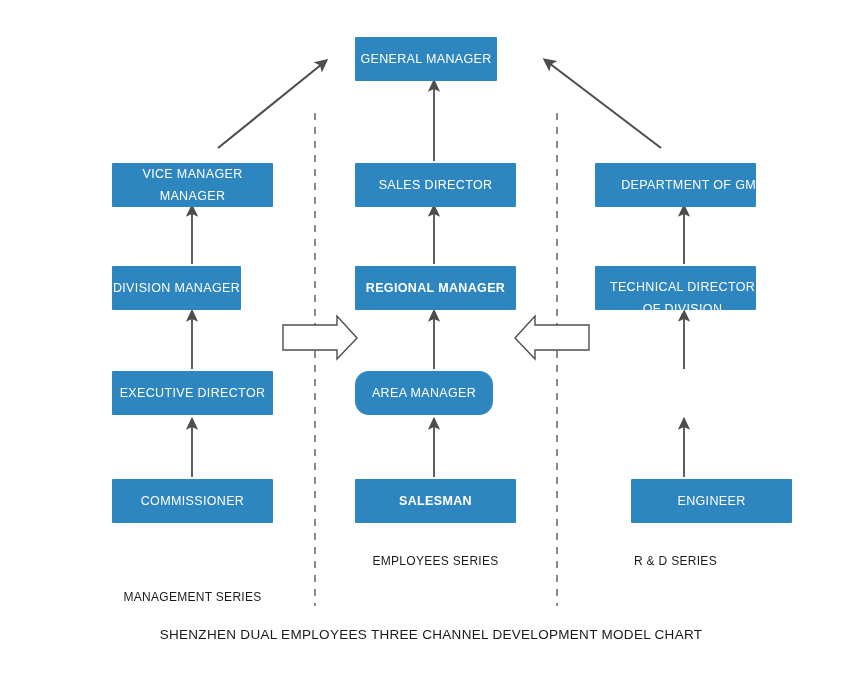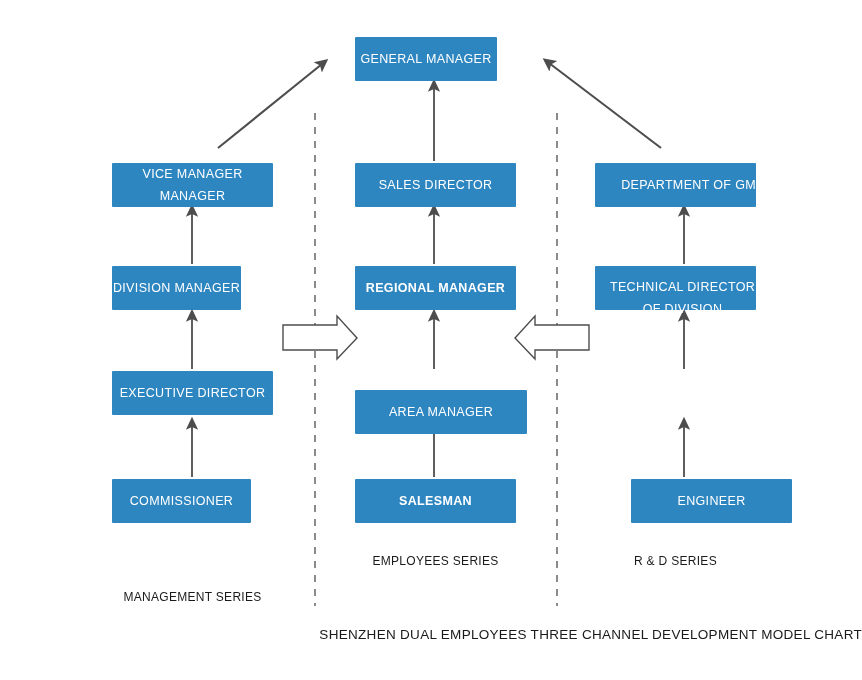--- a/index.html
+++ b/index.html
@@ -57,21 +57,21 @@
     color: #1a1a1a;
     letter-spacing: 0.3px;
     text-align: center;
     white-space: nowrap;
   }
   .chart-title {
     position: absolute;
     font-size: 13.5px;
     color: #1a1a1a;
     letter-spacing: 0.3px;
-    text-align: right;
+    text-align: center;
     white-space: nowrap;
     width: 862px;
     left: 0;
   }
 </style>
 </head>
 <body>
 
 <div id="canvas">
 
@@ -125,31 +125,31 @@
 
   <div class="node-box center-label" style="left:112px; top:163px; width:161px; height:44px;">
     <span class="node-text">VICE MANAGER MANAGER</span>
   </div>
   <div class="node-box center-label" style="left:112px; top:266px; width:129px; height:44px;">
     <span class="node-text">DIVISION MANAGER</span>
   </div>
   <div class="node-box center-label" style="left:112px; top:371px; width:161px; height:44px;">
     <span class="node-text">EXECUTIVE DIRECTOR</span>
   </div>
-  <div class="node-box center-label" style="left:112px; top:479px; width:139px; height:44px;">
+  <div class="node-box center-label" style="left:112px; top:479px; width:161px; height:44px;">
     <span class="node-text">COMMISSIONER</span>
   </div>
 
   <div class="node-box center-label" style="left:355px; top:163px; width:161px; height:44px;">
     <span class="node-text">SALES DIRECTOR</span>
   </div>
   <div class="node-box center-label" style="left:355px; top:266px; width:161px; height:44px;font-weight:bold;">
     <span class="node-text">REGIONAL MANAGER</span>
   </div>
-  <div class="node-box center-label" style="left:355px; top:390px; width:172px; height:44px;">
+  <div class="node-box center-label" style="left:355px; top:371px; width:138px; height:44px;border-radius:14px;">
     <span class="node-text">AREA MANAGER</span>
   </div>
   <div class="node-box center-label" style="left:355px; top:479px; width:161px; height:44px;font-weight:bold;">
     <span class="node-text">SALESMAN</span>
   </div>
 
   <div class="node-box center-label" style="left:595px; top:163px; width:161px; height:44px;justify-content:flex-end;">
     <span class="node-text">DEPARTMENT OF GM</span>
   </div>
   <div class="node-box left-label" style="left:595px; top:266px; width:161px; height:44px;">

